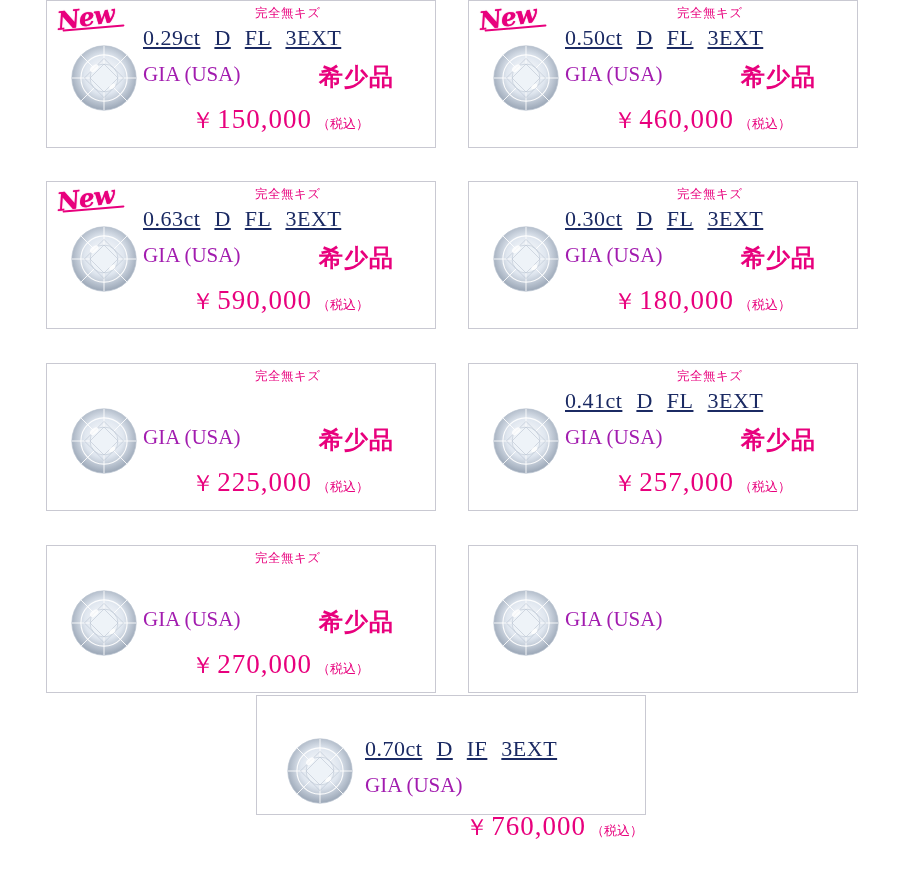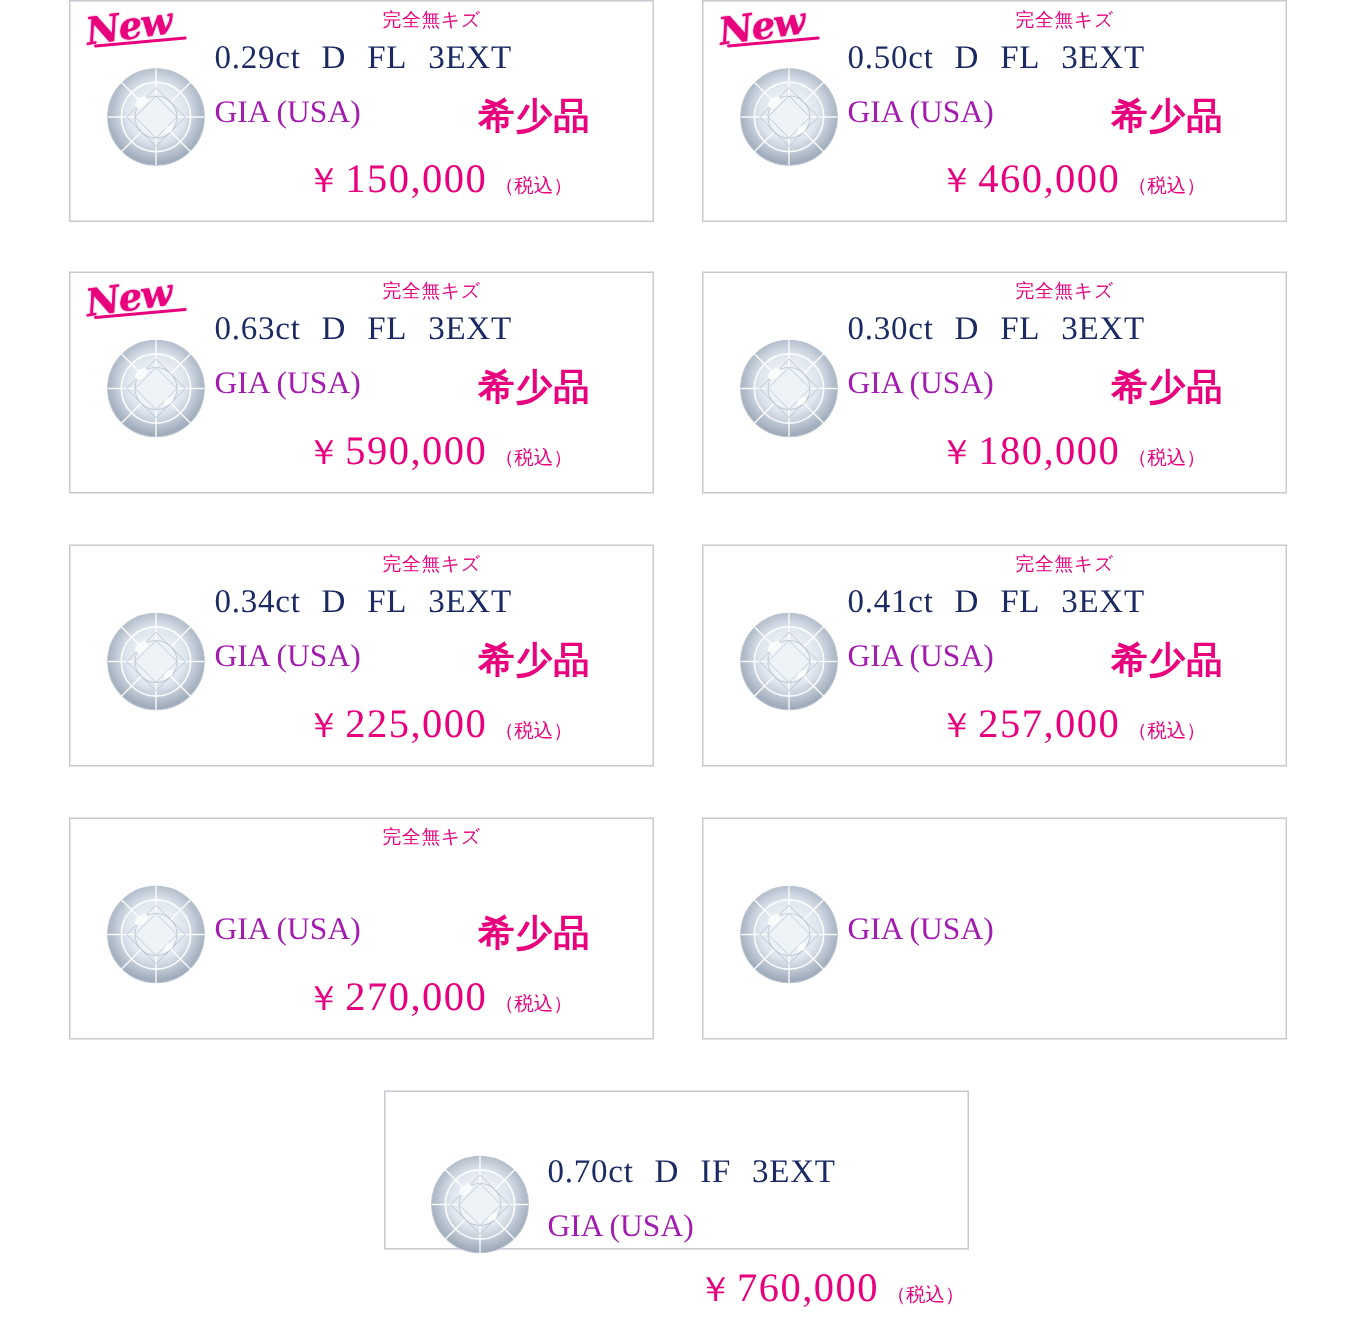--- a/index.html
+++ b/index.html
@@ -32,21 +32,21 @@
 
   
   .col-left  { left: 46px; width: 390px; }
   .col-right { left: 468px; width: 390px; }
   .col-center{ left: 256px; width: 390px; }
 
   .row1 { top: 0px;   height: 148px; }
   .row2 { top: 181px; height: 148px; }
   .row3 { top: 363px; height: 148px; }
   .row4 { top: 545px; height: 148px; }
-  .row5 { top: 727px; height: 106px; }
+  .row5 { top: 695px; height: 120px; }
 
   .card-inner {
     position: relative;
     width: 100%;
     height: 100%;
   }
 
   
   .badge-new {
     position: absolute;
@@ -100,20 +100,21 @@
 
   
   .spec {
     position: absolute;
     left: 96px;
     top: 24px;
     font-size: 22px;
     color: #1b2a63;
     white-space: nowrap;
     letter-spacing: 0.5px;
+    text-decoration: underline;
   }
   .spec .sp { display: inline-block; width: 14px; }
 
   .gia {
     position: absolute;
     left: 96px;
     top: 61px;
     font-size: 21px;
     color: #a21caf;
     white-space: nowrap;
@@ -126,21 +127,21 @@
     font-family: "DejaVu Sans", sans-serif;
     font-weight: bold;
     font-size: 24px;
     color: #e8007d;
     white-space: nowrap;
     letter-spacing: 1px;
   }
 
   .price-wrap {
     position: absolute;
-    left: 101px;
+    left: 88px;
     top: 103px;
     width: 290px;
     text-align: center;
     white-space: nowrap;
   }
   .price {
     font-size: 27px;
     color: #e8007d;
     letter-spacing: 1px;
   }
@@ -355,21 +356,20 @@
     <g stroke="#aab6c5" stroke-width="0.8" opacity="0.8" fill="none">
       <polygon points="50,30 70,50 50,70 30,50"></polygon>
       <polygon points="50,22 78,50 50,78 22,50"></polygon>
     </g>
     <g fill="#ffffff" opacity="0.85">
       <ellipse cx="36" cy="36" rx="7" ry="4" transform="rotate(-40 36 36)"></ellipse>
       <ellipse cx="62" cy="62" rx="5" ry="3" transform="rotate(-40 62 62)"></ellipse>
     </g>
   </svg></div>
         <div class="nokizu nokizu-l">完全無キズ</div>
-        <div class="spec"><span>0.34ct</span><span class="sp"></span><span>D</span><span class="sp"></span><span>FL</span><span class="sp"></span><span>3EXT</span></div>
         <div class="gia">GIA (USA)</div>
         <div class="rare">希少品</div>
         <div class="price-wrap"><span class="price"><span class="yen">￥</span><span>225,000</span></span><span class="tax">（税込）</span></div>
       </div>
     </div>
     <div class="card col-right row3" style="border-color: rgb(201, 201, 210);">
       <div class="card-inner">
         <div class="diamond">
   <svg viewBox="0 0 100 100" width="100%" height="100%">
     <defs>

